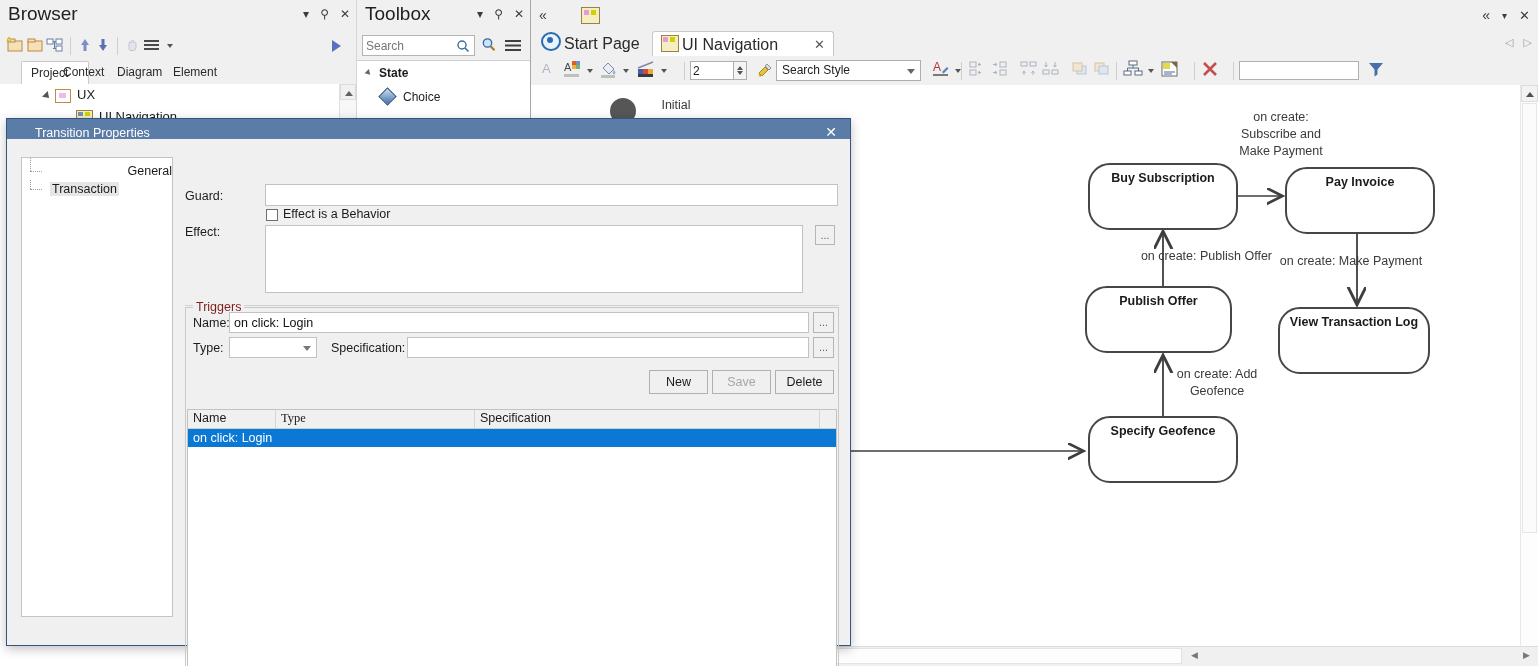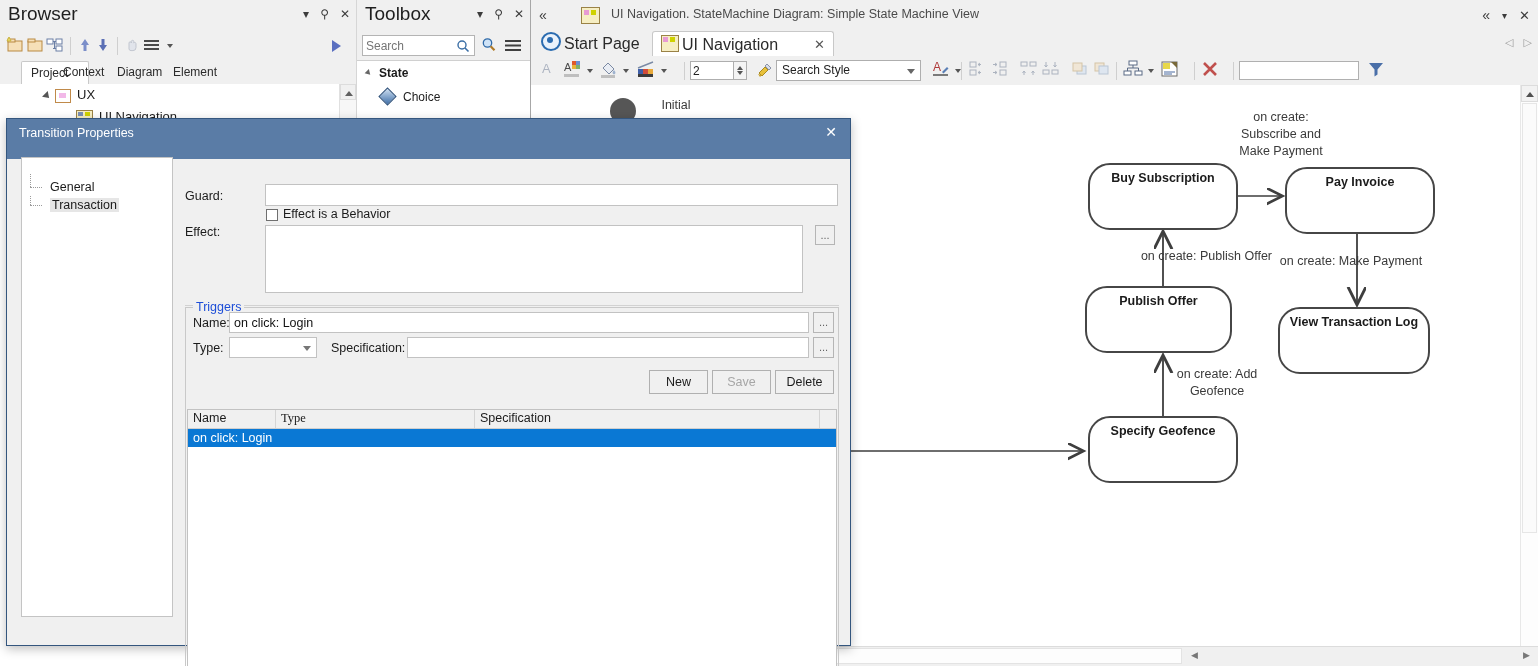--- a/index.html
+++ b/index.html
@@ -101,39 +101,39 @@
   .state .ster{display:block;font-weight:normal;}
   .edge-lbl{position:absolute;font-size:12.5px;color:#3a3a3a;line-height:17px;text-align:center;}
   .handle{position:absolute;width:7px;height:7px;background:#fff;border:1.5px solid #3a3a3a;box-sizing:border-box;}
 
   
   .botstrip{position:absolute;left:0;bottom:0;right:0;height:19px;background:#f0f0f0;border-top:1px solid #dcdcdc;}
   .hthumb{position:absolute;left:0;top:1px;height:16px;background:#fdfdfd;border:1px solid #e3e3e3;box-sizing:border-box;}
 
   
   #dlg{position:absolute;left:6px;top:118px;width:845px;height:528px;background:#f0f0f0;border:1px solid #34567e;box-shadow:0 3px 10px rgba(0,0,0,.25);box-sizing:border-box;}
-  #dlg .title{height:40px;background:#5a7ca6;color:#fff;font-size:12.5px;line-height:28px;padding-left:12px;position:relative;}
+  #dlg .title{height:20px;background:#5a7ca6;color:#fff;font-size:12.5px;line-height:28px;padding-left:28px;position:relative;}
   #dlg .title .x{position:absolute;right:10px;top:5px;width:18px;height:18px;line-height:17px;text-align:center;color:#fff;font-size:14px;}
   .dlg-body{position:absolute;left:0;top:28px;right:0;bottom:0;}
   .navtree{position:absolute;left:14px;top:10px;width:152px;height:460px;background:#fff;border:1px solid #c4c4c4;box-sizing:border-box;}
   .navtree .ni{height:18px;line-height:18px;font-size:12.5px;padding-left:28px;position:relative;color:#1b1b1b;white-space:nowrap;}
   .navtree .ni .dots{position:absolute;left:8px;top:0;width:14px;height:18px;}
   .navtree .ni .dots:before{content:"";position:absolute;left:0;top:0;bottom:9px;border-left:1px dotted #9b9b9b;}
   .navtree .ni .dots:after{content:"";position:absolute;left:0;top:9px;width:12px;border-top:1px dotted #9b9b9b;}
   .navtree .ni.sel span.txt{background:#e6e6e6;padding:0 2px;}
   .navtree .ni.first .dots:before{top:-4px;}
 
   .lbl{position:absolute;font-size:12.5px;color:#1b1b1b;}
   .tinp{position:absolute;background:#fff;border:1px solid #c2c2c2;box-sizing:border-box;font-size:12.5px;padding:0 4px;line-height:21px;color:#111;}
   .dots-btn{position:absolute;background:#f0f0f0;border:1px solid #b5b5b5;box-sizing:border-box;text-align:center;color:#666;font-size:11px;line-height:18px;}
   .cbx{position:absolute;width:12px;height:12px;border:1px solid #6f6f6f;background:#fff;box-sizing:border-box;}
   .hr{position:absolute;height:1px;background:#d2d2d2;}
 
   .gbox{position:absolute;border:1px solid #c9c9c9;box-sizing:border-box;}
-  .gbox-cap{position:absolute;background:#f0f0f0;font-size:12.5px;color:#1d4ed8;padding:0 3px;}
+  .gbox-cap{position:absolute;background:#f0f0f0;font-size:12.5px;color:#7f1d1d;padding:0 3px;}
   .selarrow{position:absolute;right:5px;top:8px;width:0;height:0;border-left:4px solid transparent;border-right:4px solid transparent;border-top:5px solid #777;}
   .btn{position:absolute;background:#f0f0f0;border:1px solid #b0b0b0;box-sizing:border-box;text-align:center;font-size:12.5px;color:#1b1b1b;line-height:22px;}
   .btn.disabled{color:#a6a6a6;}
 
   .grid{position:absolute;background:#fff;border:1px solid #c2c2c2;box-sizing:border-box;}
   .grid .hdrow{display:flex;height:18px;background:#f0f0f0;border-bottom:1px solid #cfcfcf;}
   .grid .hdrow div{font-size:12.5px;line-height:17px;padding-left:5px;box-sizing:border-box;border-right:1px solid #d5d5d5;color:#1b1b1b;}
   .grid .row{display:flex;height:18px;}
   .grid .row.selected{background:#0a78d4;color:#fff;}
   .grid .row div{font-size:12.5px;line-height:18px;padding-left:5px;box-sizing:border-box;}
@@ -273,21 +273,20 @@
         <span>Choice</span>
       </div>
     </div>
   </div>
 
   <div id="editor">
 
     <div class="topbar">
       <span class="chev">«</span>
       <span class="bc-ico"></span>
-      <span class="bc">UI Navigation.  StateMachine Diagram: Simple State Machine View</span>
       <span class="rbtns">
         <span style="font-size:14px;">«</span>
         <span style="font-size:10px;">▾</span>
         <span style="font-size:13px;">✕</span>
       </span>
     </div>
 
     <div class="tabbar">
       <div class="etab" style="left:2px;">
         <span class="tab-ico ico-start"></span><span>Start Page</span>
@@ -547,21 +546,21 @@
 
   <div id="dlg">
     <div class="title">
       <span>Transition Properties</span>
       <span class="x">✕</span>
     </div>
 
     <div class="dlg-body">
 
       <div class="navtree">
-        <div class="ni first" style="margin-top:20px;">
+        <div class="ni first" style="margin-top:4px;text-align:right;">
           <span class="dots"></span><span class="txt">General</span>
         </div>
         <div class="ni sel">
           <span class="dots"></span><span class="txt">Transaction</span>
         </div>
       </div>
 
       <div class="lbl" style="left:178px;top:42px;">Guard:</div>
       <div class="tinp" style="left:258px;top:37px;width:573px;height:22px;"></div>
 

